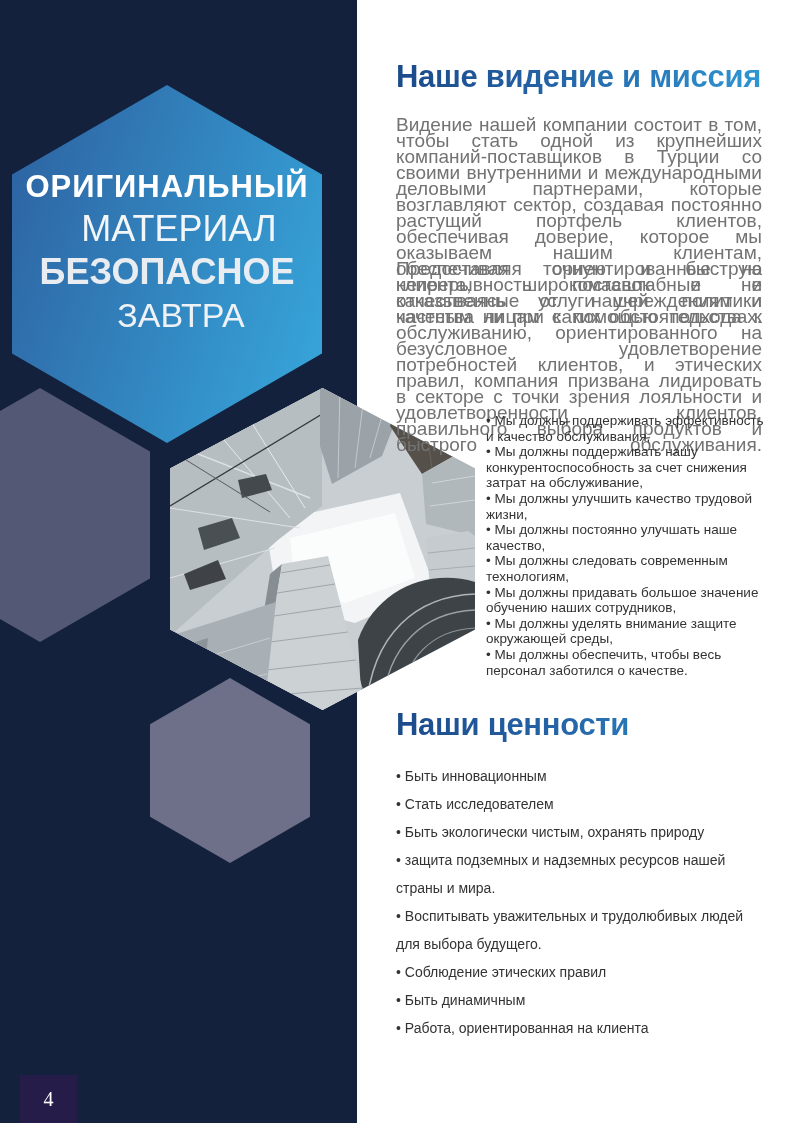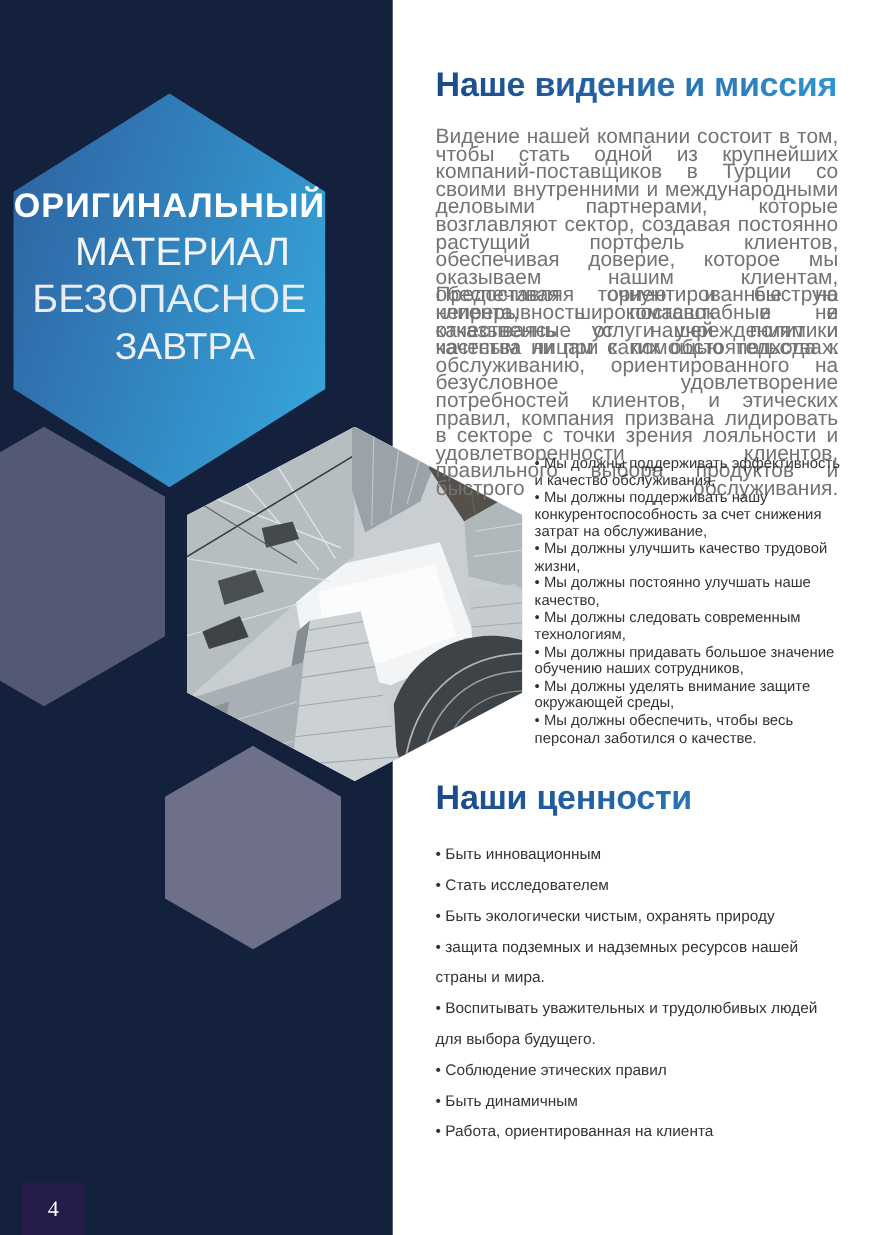--- a/index.html
+++ b/index.html
@@ -5,29 +5,29 @@
   html,body{margin:0;padding:0;background:#ffffff;}
   .page{
     position:relative;width:794px;height:1123px;overflow:hidden;background:#ffffff;
     font-family:"Liberation Sans",sans-serif;
   }
   .band{position:absolute;left:0;top:0;width:357px;height:1123px;background:#13213c;}
   .hex{position:absolute;clip-path:polygon(50% 0%,100% 25%,100% 75%,50% 100%,0% 75%,0% 25%);}
   .hex-muted-1{left:-70px;top:388px;width:220px;height:254px;background:#535874;}
   .hex-muted-2{left:150px;top:678px;width:160px;height:185px;background:#6e7089;}
   .hex-blue{
-    left:12px;top:85px;width:284px;height:358px;
+    left:12px;top:85px;width:310px;height:358px;
     background:linear-gradient(108deg,#2e66a5 8%,#36a3d8 92%);
     display:flex;flex-direction:column;align-items:center;
     padding-top:82px;box-sizing:border-box;text-align:center;
   }
   .banner-line{white-space:nowrap;}
   .banner-line.l1{font-size:31px;font-weight:bold;color:#ffffff;letter-spacing:1px;line-height:1.3;}
   .banner-line.l2{font-size:36px;font-weight:normal;color:#f3f6f9;line-height:1.2;transform:translateX(12px);}
-  .banner-line.l3{font-size:36px;font-weight:normal;color:#e9edf2;line-height:1.2;}
+  .banner-line.l3{font-size:36px;font-weight:bold;color:#e9edf2;line-height:1.2;}
   .banner-line.l4{font-size:34px;font-weight:normal;color:#eef1f5;line-height:1.25;transform:translateX(14px);}
   .hex-photo{left:170px;top:388px;width:305px;height:322px;background:#c9ced2;}
   .hex-photo svg{display:block;width:100%;height:100%;}
   .page-badge{
     position:absolute;left:20px;top:1075px;width:57px;height:48px;background:#251c49;
     color:#ffffff;font-family:"Liberation Serif",serif;font-size:20px;
     display:flex;align-items:center;justify-content:center;
   }
   .h-grad{
     margin:0;font-weight:bold;letter-spacing:-0.3px;line-height:1.1;

